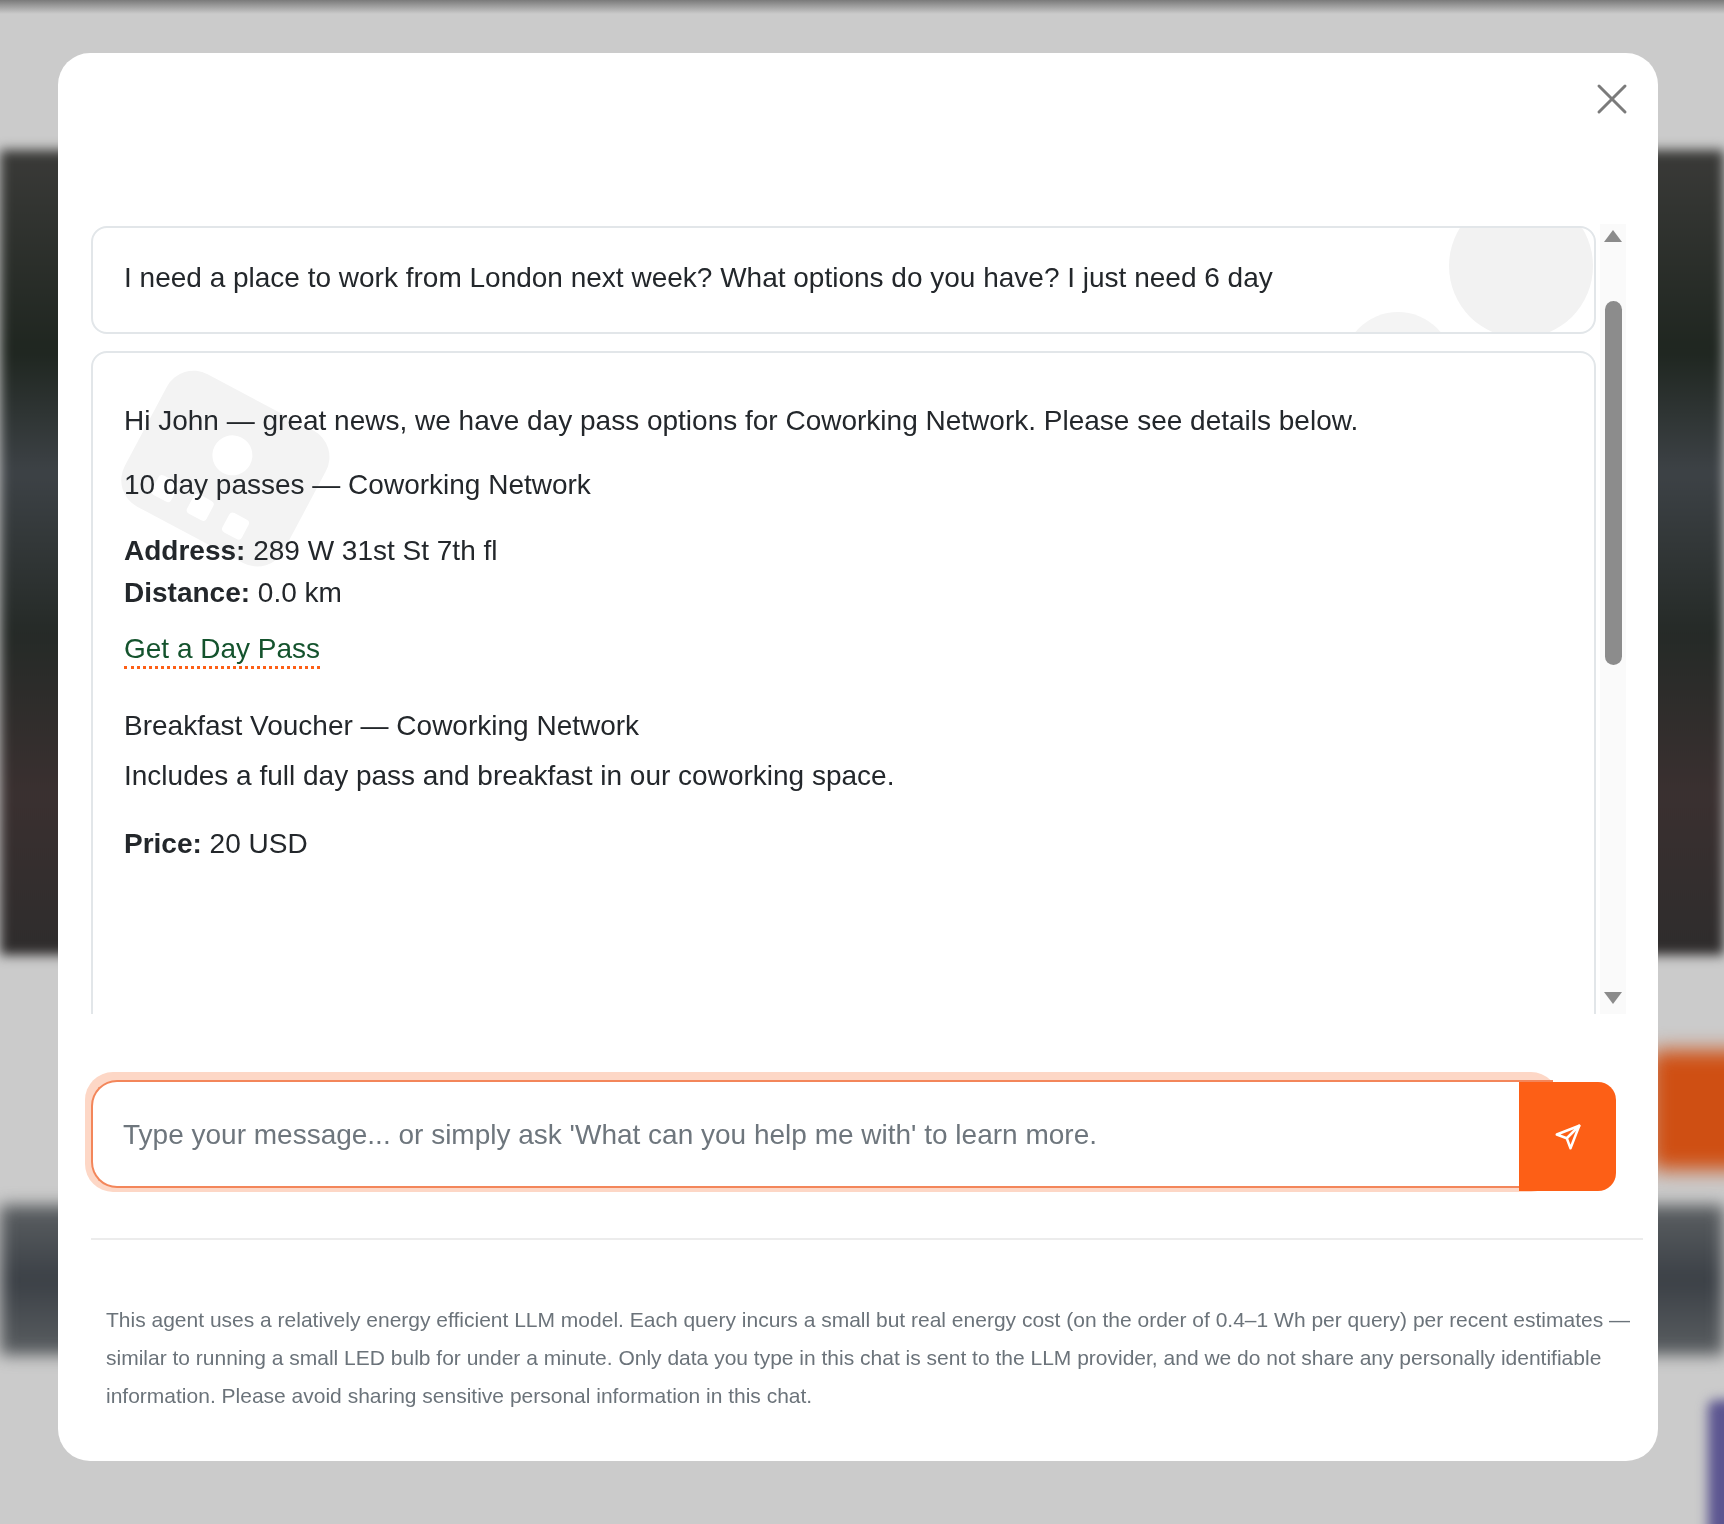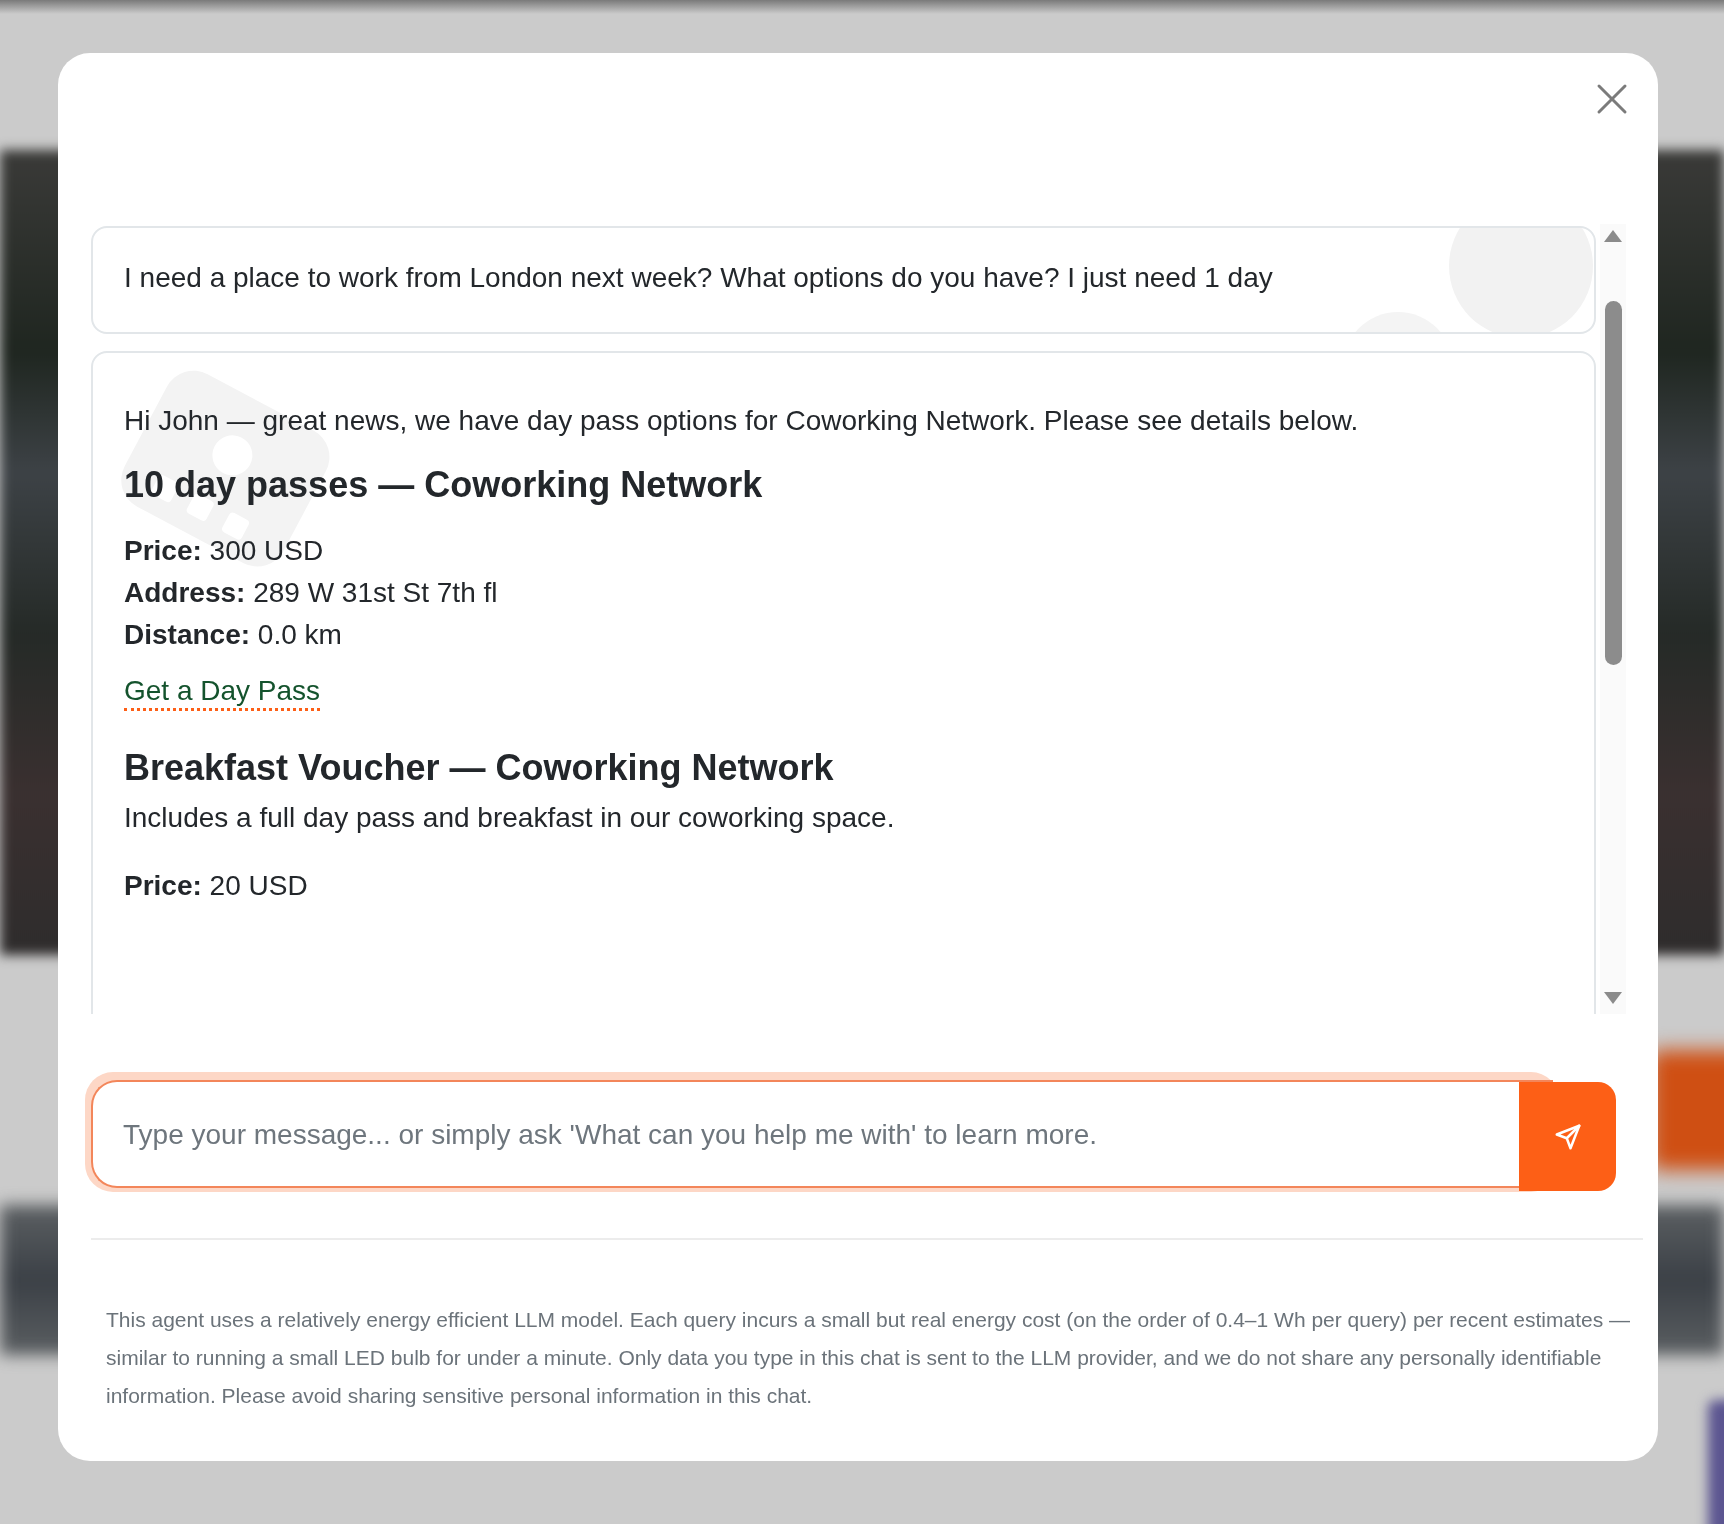--- a/index.html
+++ b/index.html
@@ -63,21 +63,21 @@
   }
   .deco-circle-2 {
     position: absolute; left: 1250px; top: 84px; width: 110px; height: 110px;
     border-radius: 50%; background: #f4f4f4; z-index: 1;
   }
   .bot-bubble { margin-top: 17px; height: 720px; padding: 31px 31px 0 31px; }
   .robot-watermark { position: absolute; left: 0; top: 0; width: 260px; height: 240px; z-index: 0; opacity: 1; }
   .bot-content { position: relative; z-index: 2; }
   .bot-content p { line-height: 42px; }
   .intro { margin-top: 16px; }
-  .section-title { font-weight: bold; font-size: 36px; margin-top: 22px; line-height: 38px; }
+  .section-title { font-weight: normal; font-size: 28px; margin-top: 22px; line-height: 38px; }
   .section-desc { margin-top: 8px; }
   .kv-block { margin-top: 24px; }
   .kv { line-height: 50px; }
   .kv b { font-weight: bold; }
   .cta-link {
     display: inline-block; margin-top: 18px;
     color: #14532d; text-decoration: none;
     border-bottom: 3px dotted #fd5f16; line-height: 34px; cursor: pointer;
   }
   .section-title.second { margin-top: 36px; }
@@ -138,21 +138,21 @@
       <line x1="3" y1="3" x2="29" y2="29" stroke="#7b7b7b" stroke-width="3" stroke-linecap="round"></line>
       <line x1="29" y1="3" x2="3" y2="29" stroke="#7b7b7b" stroke-width="3" stroke-linecap="round"></line>
     </svg>
   </div>
 
   <div class="chat-area">
 
     <div class="bubble user-bubble">
       <div class="deco-circle-1"></div>
       <div class="deco-circle-2"></div>
-      <div class="txt">I need a place to work from London next week? What options do you have? I just need 1 day</div>
+      <div class="txt">I need a place to work from London next week? What options do you have? I just need 6 day</div>
     </div>
 
     <div class="bubble bot-bubble">
       <svg class="robot-watermark" viewBox="0 0 260 240">
         <g transform="rotate(28 130 120)" fill="#f3f3f3">
           <rect x="40" y="40" width="180" height="150" rx="30"></rect>
         </g>
         <g transform="rotate(28 130 120)" fill="#ffffff">
           <circle cx="130" cy="100" r="20"></circle>
           <rect x="75" y="150" width="22" height="22" rx="4"></rect>
@@ -161,24 +161,20 @@
         </g>
       </svg>
 
       <div class="bot-content">
         <p class="intro">Hi John — great news, we have day pass options for Coworking Network. Please see details below.</p>
 
         <p class="section-title">10 day passes — Coworking Network</p>
 
         <div class="kv-block">
           <p class="kv">
-            <b>Price:</b>
-            <span>300 USD</span>
-          </p>
-          <p class="kv">
             <b>Address:</b>
             <span>289 W 31st St 7th fl</span>
           </p>
           <p class="kv">
             <b>Distance:</b>
             <span>0.0 km</span>
           </p>
         </div>
 
         <a class="cta-link">Get a Day Pass</a>

